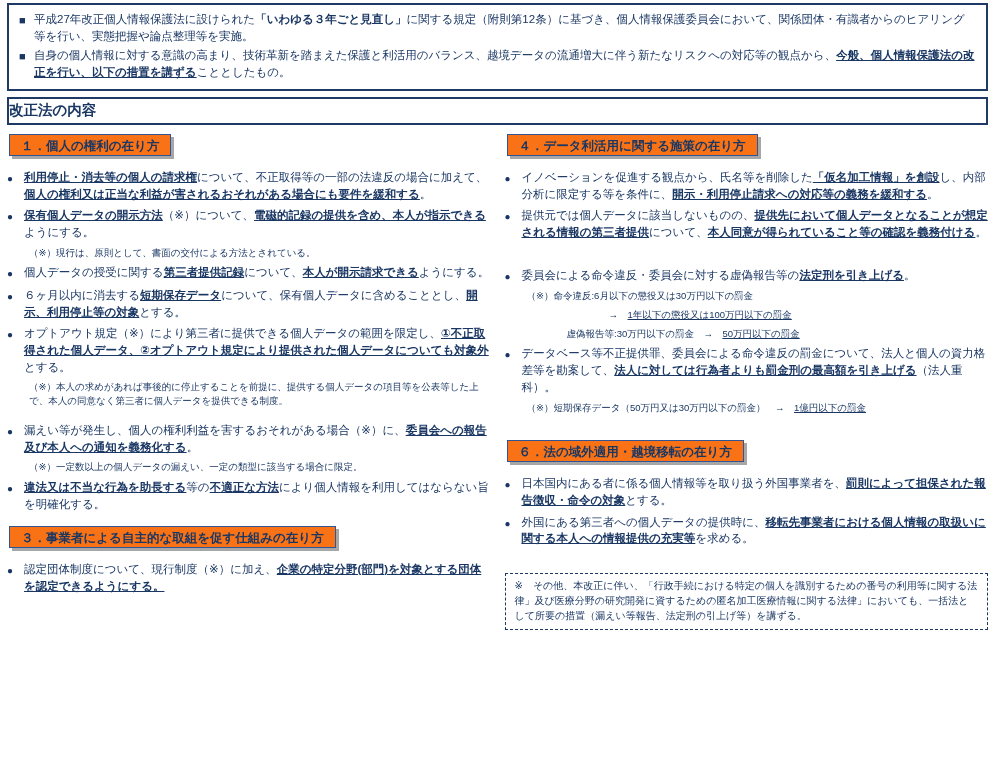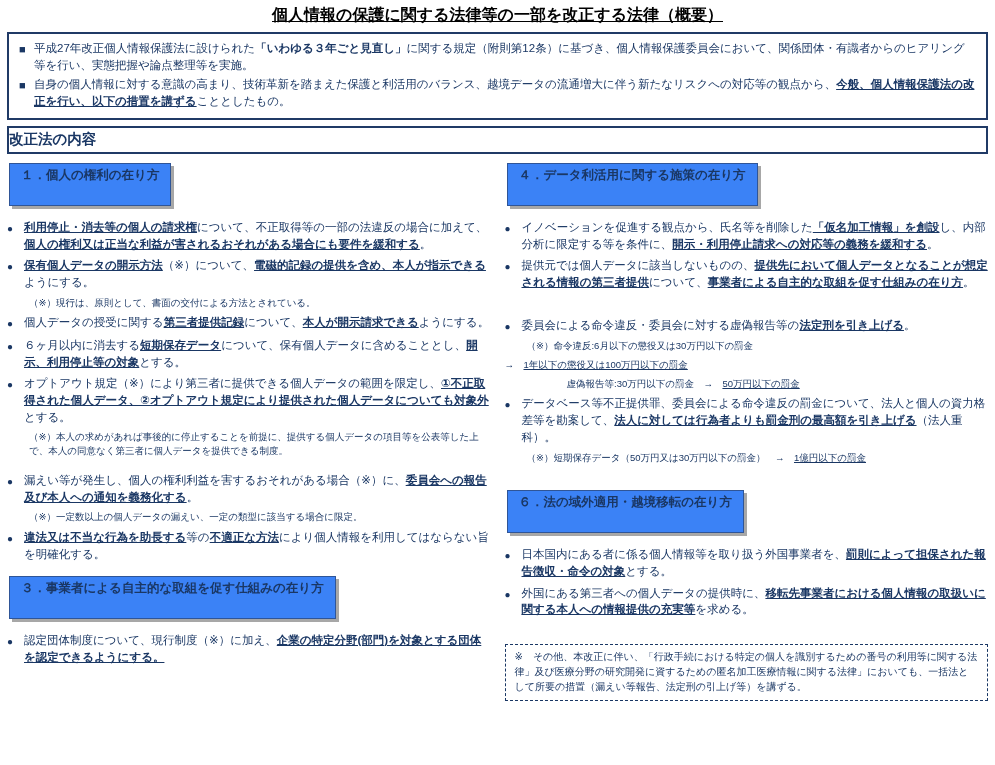--- a/index.html
+++ b/index.html
@@ -20,45 +20,44 @@
   .intro-box .item { font-size: 11.5px; line-height: 1.5; margin: 1px 0; }
   .content-header {
     margin: 6px 7px 0; border: 2.5px solid #203A66;
     text-align: left; font-weight: bold; font-size: 14.5px; padding: 2px 0 3px;
   }
   .columns { display: flex; gap: 14px; margin: 9px 7px 0; align-items: flex-start; }
   .col { flex: 1; min-width: 0; }
   section { margin-bottom: 14px; }
   .col-right section { margin-bottom: 26px; }
   .section-heading {
-    display: inline-block; border: 1.5px solid #2F5597; background: #3b82f6;
+    display: inline-block; border: 1.5px solid #2F5597; background: #f97316;
     box-shadow: 3px 3px 0 #A7A7A7; font-weight: bold; font-size: 12.5px;
-    padding: 3px 11px 21px; margin: 0 0 8px 2px; color: #1A3764;
+    padding: 3px 11px 0; margin: 0 0 8px 2px; color: #1A3764;
   }
   .item { display: flex; font-size: 11.5px; line-height: 1.45; margin: 5px 0; }
   .item .marker { flex: 0 0 17px; font-size: 10px; padding-top: 3px; }
   .intro-box .item .marker { flex: 0 0 15px; font-size: 11px; padding-top: 1px; }
   .item .txt { flex: 1; min-width: 0; }
   .item.note { font-size: 9.5px; line-height: 1.45; margin: 2px 0 5px; }
   .item.note.lv1 { margin-left: 22px; }
   .item.note.lv2 { margin-left: 62px; align-items: flex-end; }
-  .item.note.lv3 { }
+  .item.note.lv3 { margin-left: 104px; }
   .b { font-weight: bold; }
   .u { text-decoration: underline; }
   .footnote-box {
     border: 1.5px dashed #1A3764; padding: 4px 9px 6px;
     font-size: 10px; line-height: 1.5; margin-top: 2px;
   }
 </style>
 </head>
 <body>
 
 <div class="page">
 
-  <div class="title">個人情報の保護に関する法律等の一部を改正する法律（概要）</div>
 
   <div class="intro-box">
       <div class="item intro">
         <span class="marker">■</span>
         <span class="txt"><span>平成27年改正個人情報保護法に設けられた</span><span class="b">「いわゆる３年ごと見直し」</span><span>に関する規定（附則第12条）に基づき、個人情報保護委員会において、関係団体・有識者からのヒアリング等を行い、実態把握や論点整理等を実施。</span></span>
       </div>
       <div class="item intro">
         <span class="marker">■</span>
         <span class="txt"><span>自身の個人情報に対する意識の高まり、技術革新を踏まえた保護と利活用のバランス、越境データの流通増大に伴う新たなリスクへの対応等の観点から、</span><span class="b u">今般、個人情報保護法の改正を行い、以下の措置を講ずる</span><span>こととしたもの。</span></span>
       </div>
@@ -134,21 +133,21 @@
 
       <section>
         <div class="section-heading">４．データ利活用に関する施策の在り方</div>
         <div class="items">
             <div class="item bullet">
               <span class="marker">●</span>
               <span class="txt"><span>イノベーションを促進する観点から、氏名等を削除した</span><span class="b u">「仮名加工情報」を創設</span><span>し、内部分析に限定する等を条件に、</span><span class="b u">開示・利用停止請求への対応等の義務を緩和する</span><span>。</span></span>
             </div>
             <div class="item bullet">
               <span class="marker">●</span>
-              <span class="txt"><span>提供元では個人データに該当しないものの、</span><span class="b u">提供先において個人データとなることが想定される情報の第三者提供</span><span>について、</span><span class="b u">事業者による自主的な取組を促す仕組みの在り方</span><span>。</span></span>
+              <span class="txt"><span>提供元では個人データに該当しないものの、</span><span class="b u">提供先において個人データとなることが想定される情報の第三者提供</span><span>について、</span><span class="b u">本人同意が得られていること等の確認を義務付ける</span><span>。</span></span>
             </div>
           </div>
       </section>
 
       <section>
         <div class="items">
             <div class="item bullet">
               <span class="marker">●</span>
               <span class="txt"><span>委員会による命令違反・委員会に対する虚偽報告等の</span><span class="b u">法定刑を引き上げる</span><span>。</span></span>
             </div>

